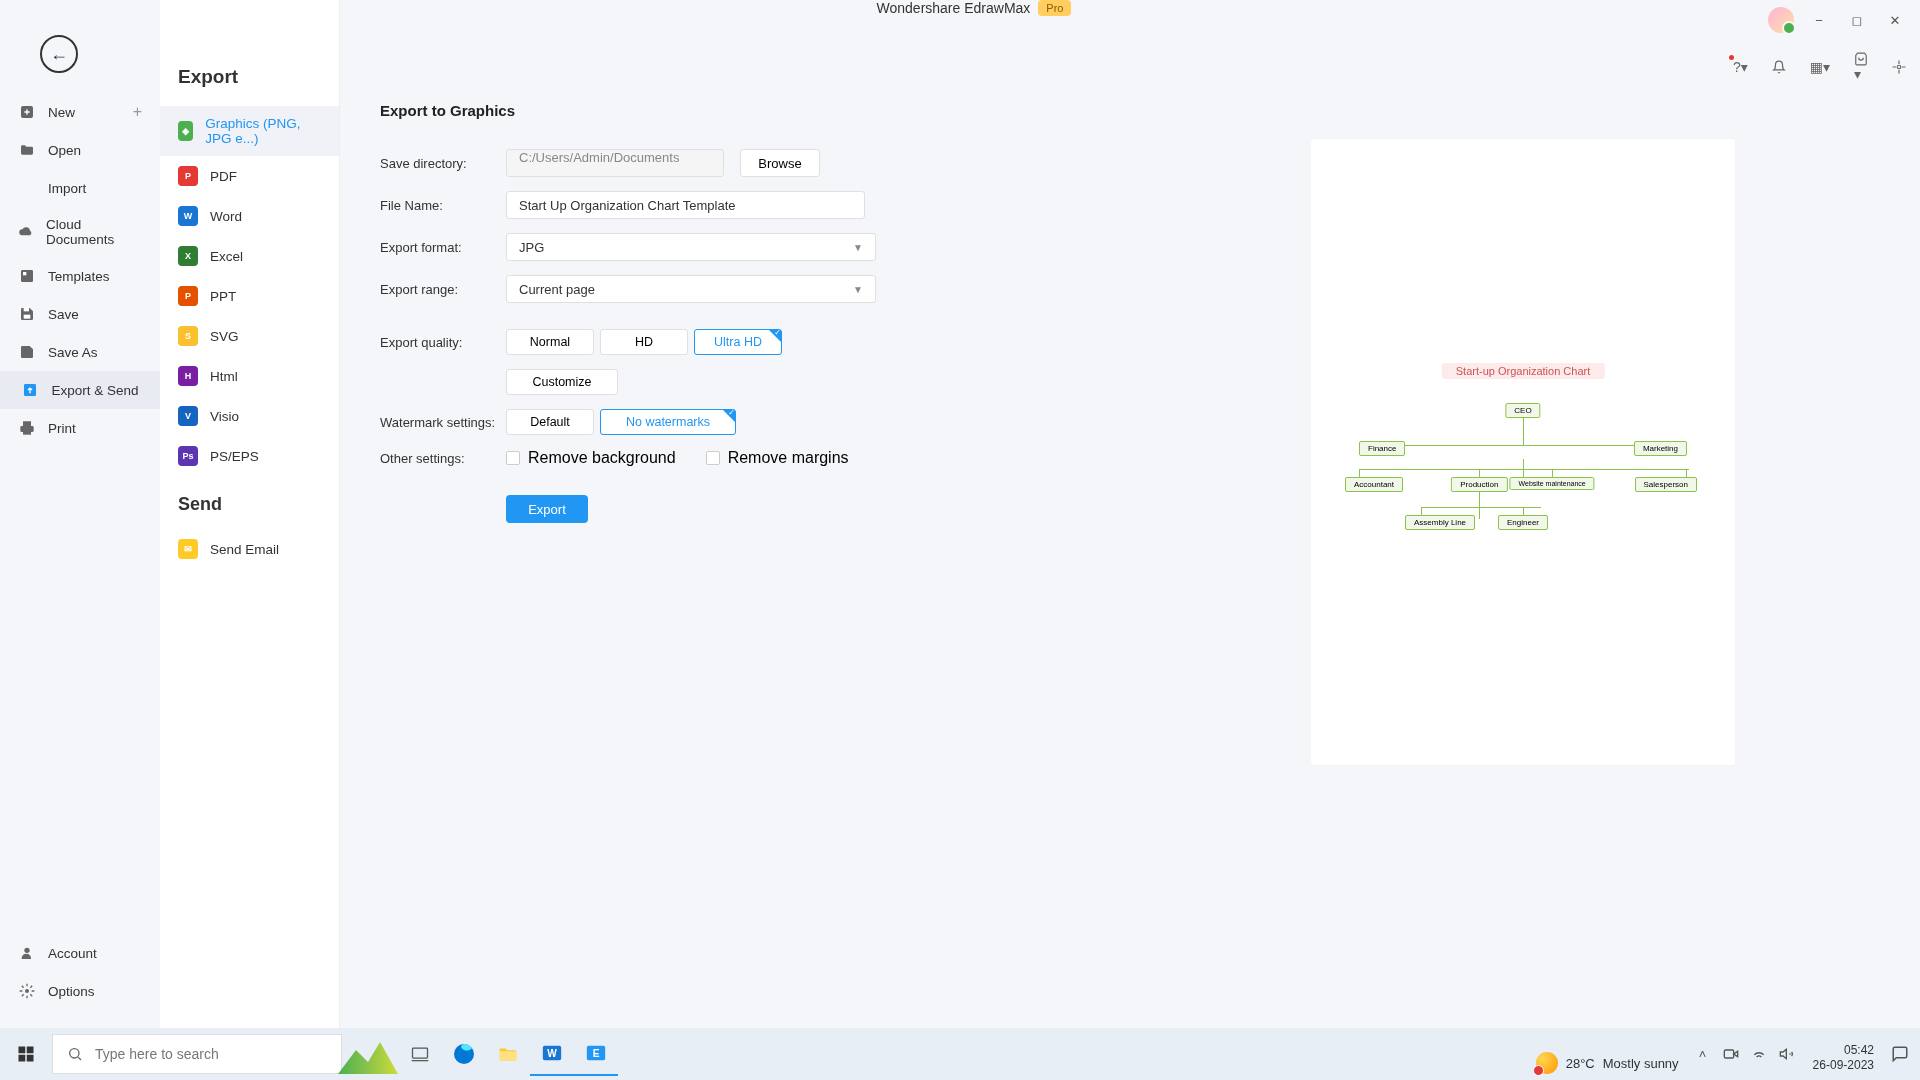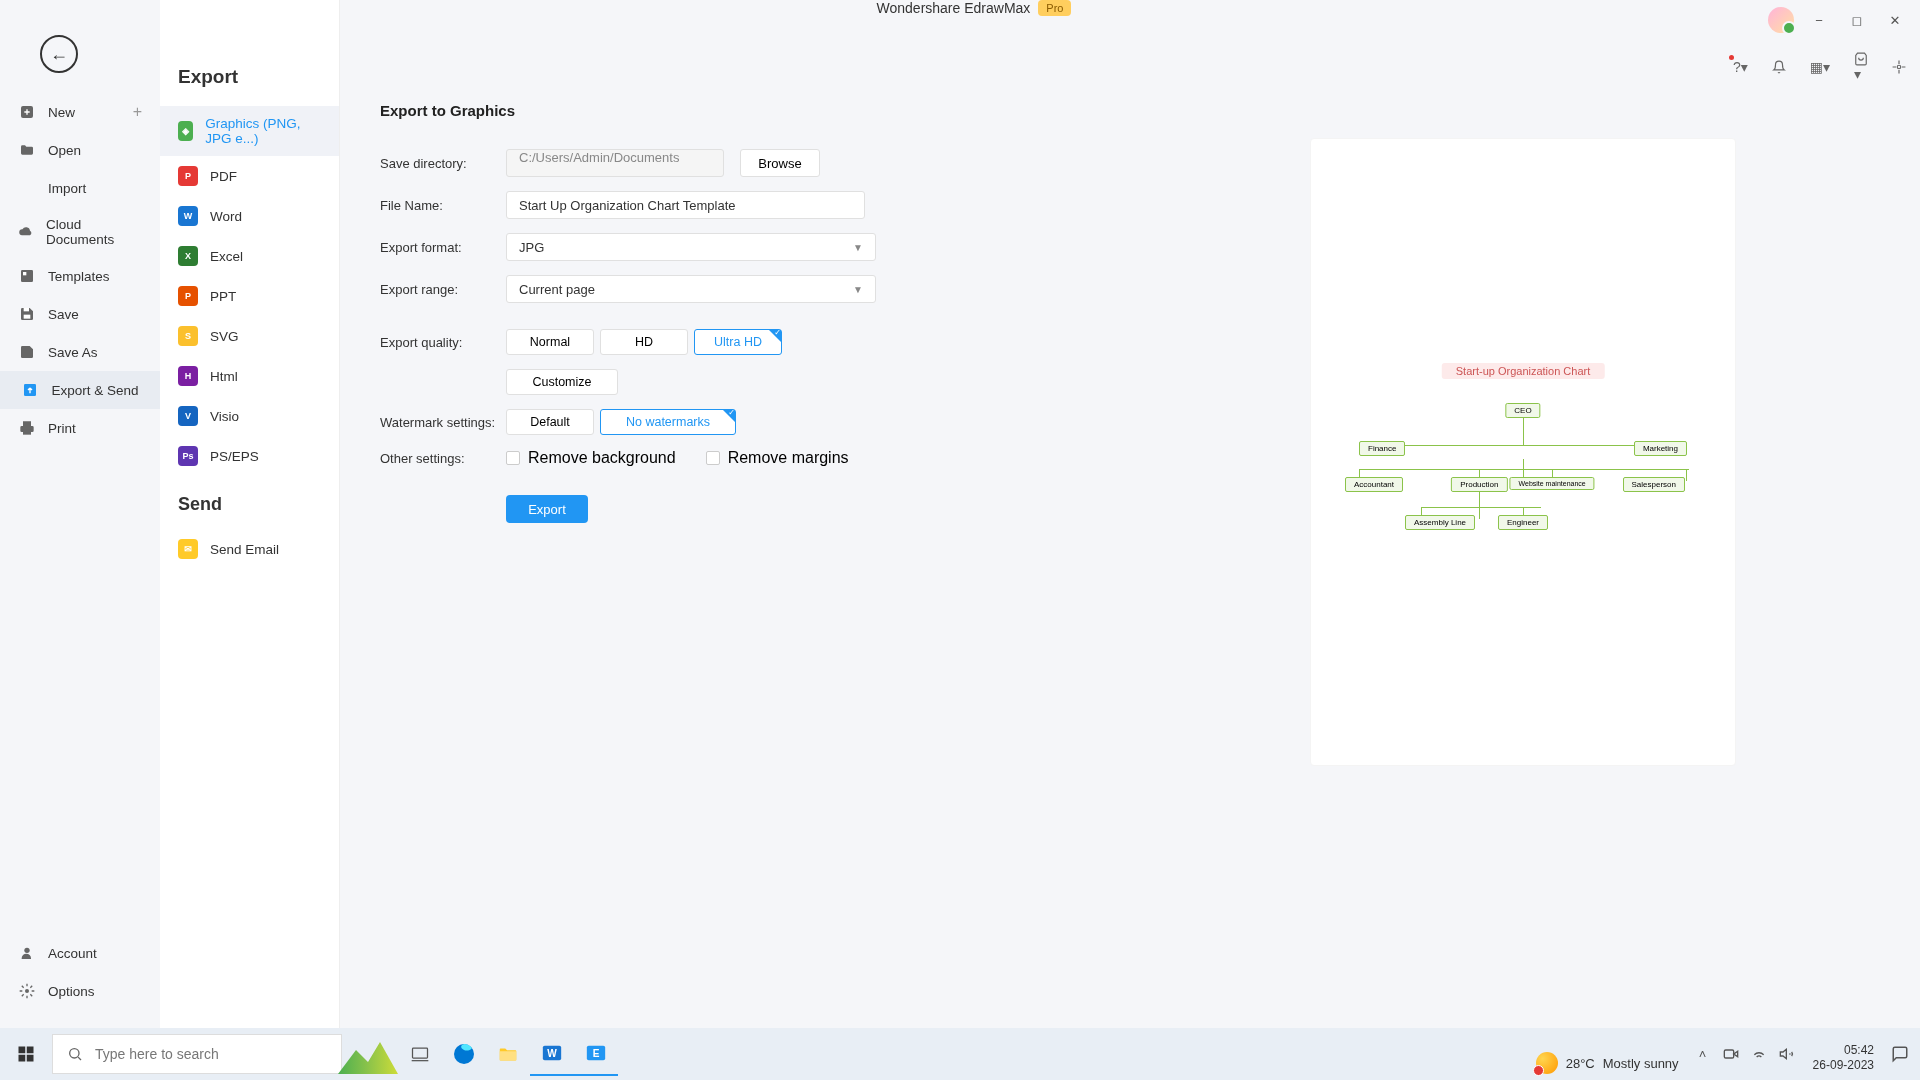--- a/index.html
+++ b/index.html
@@ -62,21 +62,21 @@
 .cb { width:14px; height:14px; border:1px solid #ccc; background:#fff; border-radius:2px; }
 .exportbtn { width:82px; height:28px; background:#2196f3; color:#fff; border:none; border-radius:4px; font-size:13px; cursor:pointer; margin-top:14px; margin-left:126px; }
 
 
 .preview { position:absolute; left:970px; top:138px; width:426px; height:628px; background:#fff; border:1px solid #f4f4f4; border-radius:4px; }
 .chartprev { position:absolute; top:218px; left:30px; right:30px; height:194px; }
 .chart-title { position:absolute; top:6px; left:50%; transform:translateX(-50%); font-size:11px; color:#c55; background:#fdeaea; padding:2px 14px; border-radius:3px; }
 .node { position:absolute; border:1px solid #8bc34a; background:#f1f8e9; padding:2px 8px; font-size:8px; border-radius:2px; }
 .node1 { top:46px; left:50%; transform:translateX(-50%); }
 .node2 { top:84px; left:18px; } .node3 { top:84px; right:18px; }
-.node4 { top:120px; left:4px; } .node5 { top:120px; left:38%; transform:translateX(-50%);} .node6 { top:120px; left:58%; transform:translateX(-50%); font-size:7px; line-height:1;} .node7 { top:120px; right:20px;}
+.node4 { top:120px; left:4px; } .node5 { top:120px; left:38%; transform:translateX(-50%);} .node6 { top:120px; left:58%; transform:translateX(-50%); font-size:7px; line-height:1;} .node7 { top:120px; right:8px;}
 .node8 { top:158px; left:64px;} .node9 { top:158px; left:50%; transform:translateX(-50%);}
 .line { position:absolute; background:#8bc34a; }
 
 
 .taskbar { position:absolute; left:0; right:0; bottom:0; height:52px; background:#e8eef5; display:flex; align-items:center; }
 .start { width:52px; display:flex; align-items:center; justify-content:center; font-size:18px; cursor:pointer; }
 .search { display:flex; align-items:center; background:#fff; height:40px; width:290px; border-radius:0; padding:0 14px; gap:12px; font-size:14px; color:#777; border:1px solid #ddd; }
 .search-art { width:60px; height:40px; background:linear-gradient(90deg,#4caf50,#8bc34a,#cddc39); margin-left:-4px; clip-path:polygon(0 100%,30% 40%,50% 70%,70% 20%,100% 100%); }
 .tb-icon { width:44px; height:44px; display:flex; align-items:center; justify-content:center; cursor:pointer; }
 .tb-right { margin-left:auto; display:flex; align-items:flex-end; gap:4px; padding-right:8px; font-size:13px; color:#333; }

